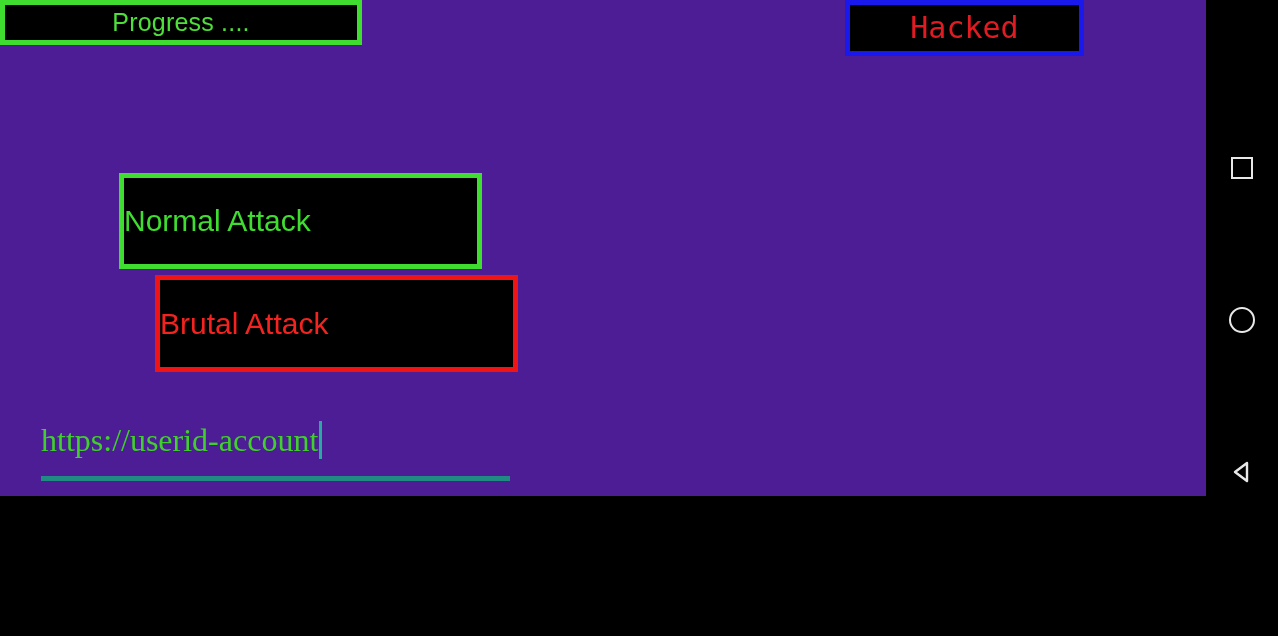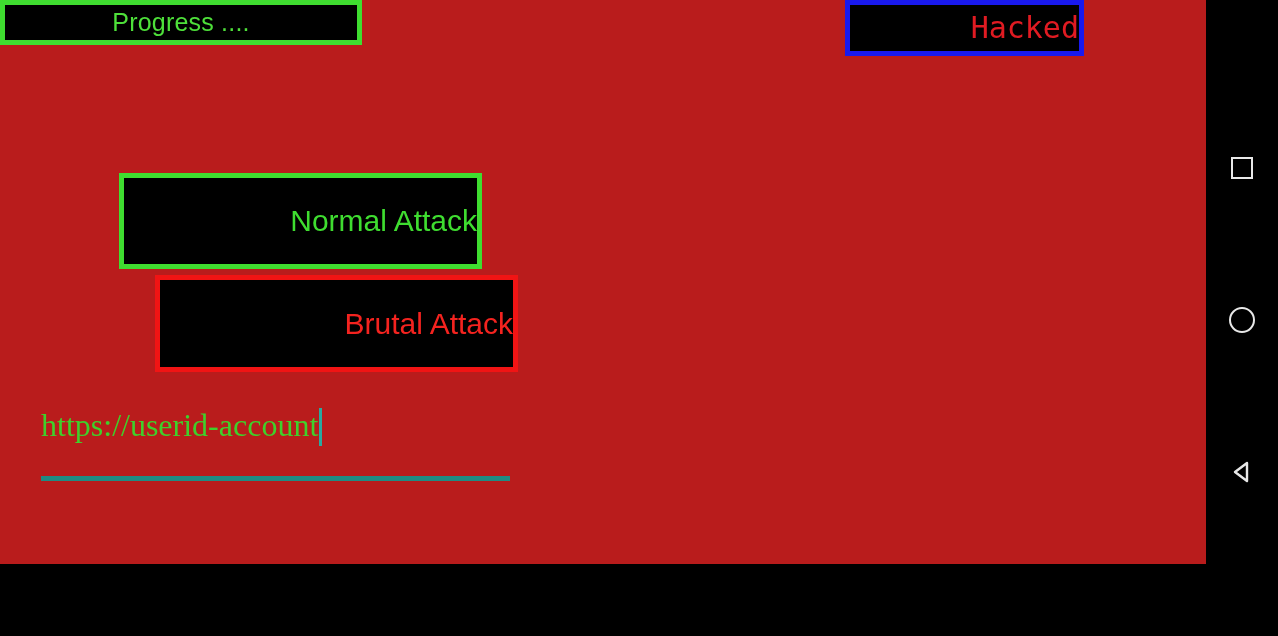--- a/index.html
+++ b/index.html
@@ -12,22 +12,22 @@
     width: 1278px;
     height: 636px;
     overflow: hidden;
     font-family: "Liberation Sans", sans-serif;
     -webkit-font-smoothing: antialiased;
   }
 
   #app-root {
     position: relative;
     width: 1278px;
-    height: 564px;
-    background: #b91c1c;
+    height: 496px;
+    background: #4c1d95;
   }
 
   
   #progress-banner {
     position: absolute;
     left: 0px;
     top: 0px;
     width: 362px;
     height: 45px;
     box-sizing: border-box;
@@ -51,38 +51,38 @@
     position: absolute;
     left: 845px;
     top: 0px;
     width: 239px;
     height: 56px;
     box-sizing: border-box;
     border: 5px solid #1919ee;
     background: #000000;
     display: flex;
     align-items: center;
-    justify-content: flex-end;
+    justify-content: center;
   }
   #hacked-banner .banner-text {
     color: #e01b22;
     font-family: "DejaVu Sans Mono", "Liberation Mono", monospace;
     font-size: 30px;
     line-height: 30px;
     white-space: nowrap;
   }
 
   
   .attack-button {
     position: absolute;
     box-sizing: border-box;
     background: #000000;
     display: flex;
     align-items: center;
-    justify-content: flex-end;
+    justify-content: flex-start;
     cursor: pointer;
   }
   .attack-button .btn-label {
     font-family: "Liberation Sans", sans-serif;
     font-size: 30px;
     line-height: 30px;
     white-space: nowrap;
   }
 
   #normal-attack-button {
@@ -116,21 +116,21 @@
     width: 469px;
     height: 74px;
   }
   #url-input-field {
     position: absolute;
     left: 0px;
     top: 0px;
     width: 469px;
     height: 64px;
     display: flex;
-    align-items: flex-start;
+    align-items: center;
     cursor: text;
   }
   #url-input-text {
     color: #3fd02b;
     font-family: "Liberation Serif", "DejaVu Serif", serif;
     font-size: 32px;
     line-height: 34px;
     white-space: nowrap;
   }
   #url-input-caret {

